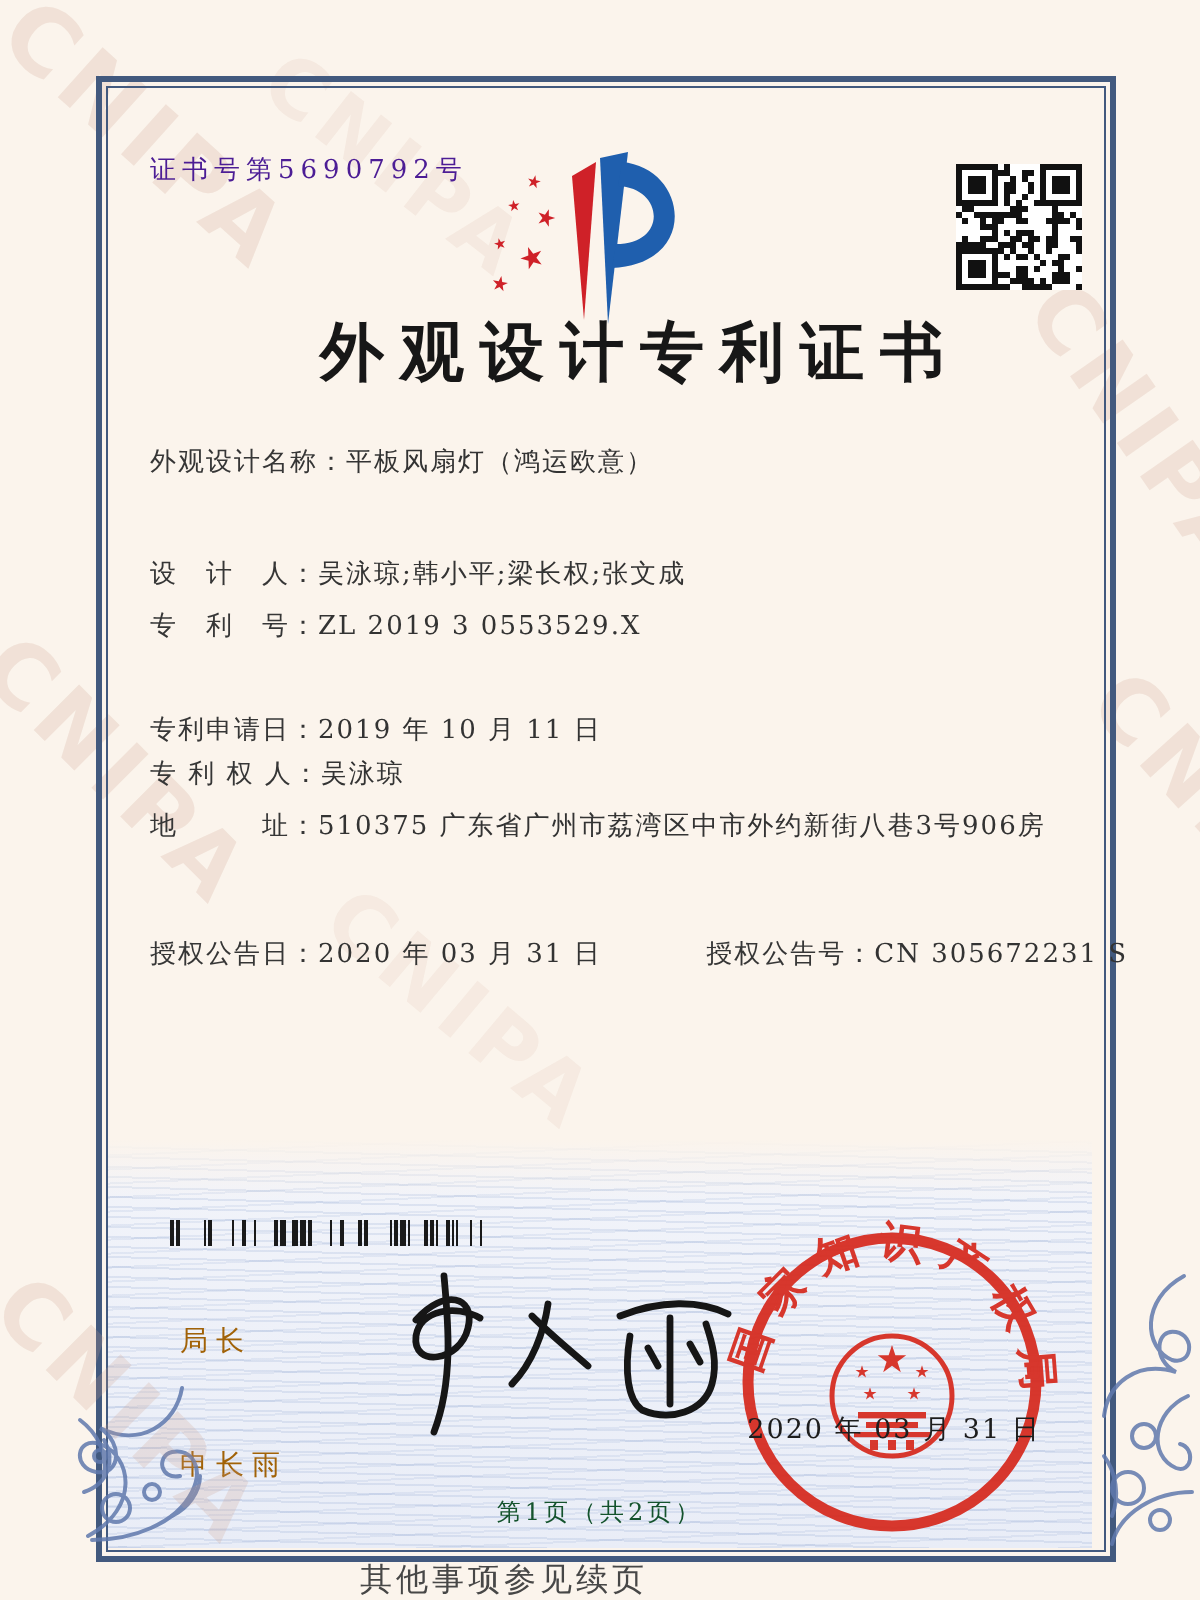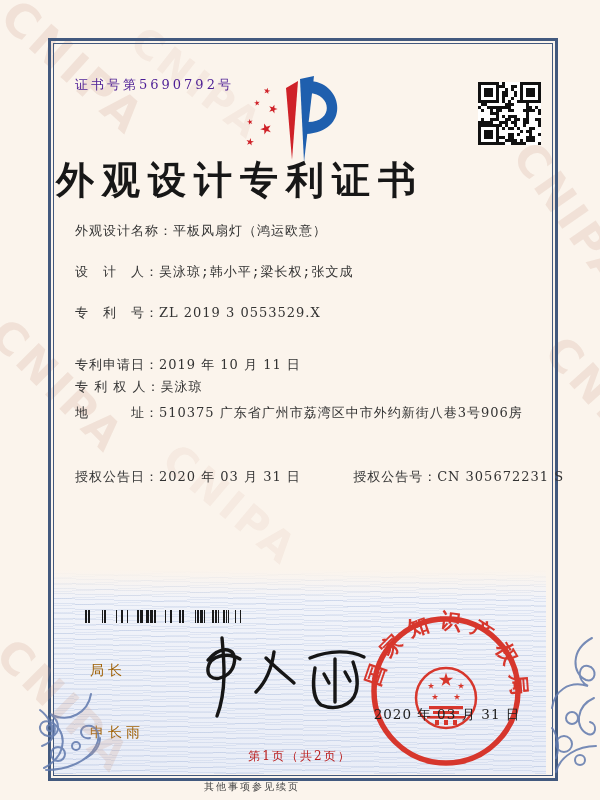--- a/index.html
+++ b/index.html
@@ -29,41 +29,41 @@
       repeating-linear-gradient(1.5deg, rgba(110,140,195,0.16) 0 1px, transparent 1px 5px),
       repeating-linear-gradient(-2.5deg, rgba(110,140,195,0.12) 0 1px, transparent 1px 7px),
       linear-gradient(#f2f4fa,#e9edf7);
   }
   .guilloche::before{
     content:"";position:absolute;left:0;top:0;right:0;height:30px;
     background:linear-gradient(#fbf4ec,rgba(251,244,236,0));
   }
   .cert-no{left:75px;top:76px;font-size:13px;letter-spacing:3px;color:#4c1d95;}
   .title{
-    left:0;top:155px;width:480px;text-align:center;
-    font-size:38px;font-weight:bold;letter-spacing:8px;color:#171717;
+    left:0;top:155px;width:480px;text-align:right;
+    font-size:32px;font-weight:bold;letter-spacing:8px;color:#171717;
   }
   .row{position:absolute;left:75px;font-size:13px;letter-spacing:1px;color:#363636;white-space:nowrap;}
   .row .lbl{color:#363636;}
   .row .val{color:#333;}
   .para-box{
     position:absolute;left:72px;top:470px;width:458px;
     font-size:12.6px;line-height:20px;color:#3a3a3a;text-align:justify;
   }
   .para-box p{margin:0 0 2px 0;text-indent:2em;}
   .signer{position:absolute;left:90px;font-size:14px;letter-spacing:4px;color:#a16207;
     font-family:"DejaVu Sans","Liberation Sans",sans-serif;}
   .seal-date{
     position:absolute;left:362px;top:706px;width:170px;text-align:center;
     font-size:13.5px;letter-spacing:1px;color:#1d1d1d;z-index:6;
   }
   .page-info{position:absolute;left:0;top:748px;width:600px;text-align:center;
-    font-size:12px;letter-spacing:2px;color:#b91c1c;}
+    font-size:12px;letter-spacing:2px;color:#14532d;}
   .footer-note{position:absolute;left:0;top:780px;width:504px;text-align:center;
-    font-size:10px;letter-spacing:2px;color:#474747;}
+    font-size:16px;letter-spacing:2px;color:#474747;}
   .seal-svg{position:absolute;left:357px;top:602px;z-index:5;opacity:0.92;}
   .sig-svg{position:absolute;left:182px;top:626px;z-index:4;}
   .orn{position:absolute;z-index:3;}
 </style>
 </head>
 <body>
 
 <svg width="0" height="0" style="position:absolute">
   <defs>
     <g id="star5">
@@ -238,21 +238,21 @@
     <rect x="0" y="42" width="21" height="21" fill="#111"></rect>
     <rect x="3" y="45" width="15" height="15" fill="#fff"></rect>
     <rect x="6" y="48" width="9" height="9" fill="#111"></rect>
   </svg>
 
 <div class="abs title">外观设计专利证书</div>
 
 <div class="row" style="top:222px;">
   <span class="lbl">外观设计名称：</span><span class="val">平板风扇灯（鸿运欧意）</span>
 </div>
-<div class="row" style="top:263px;font-family:Liberation Mono, monospace;">
+<div class="row" style="top:278px;">
   <span class="lbl">设　计　人：</span><span class="val">吴泳琼;韩小平;梁长权;张文成</span>
 </div>
 <div class="row" style="top:304px;">
   <span class="lbl">专　利　号：</span><span class="val">ZL 2019 3 0553529.X</span>
 </div>
 <div class="row" style="top:356px;text-align:right;">
   <span class="lbl">专利申请日：</span><span class="val">2019 年 10 月 11 日</span>
 </div>
 <div class="row" style="top:378px;">
   <span class="lbl">专 利 权 人：</span><span class="val">吴泳琼</span>

